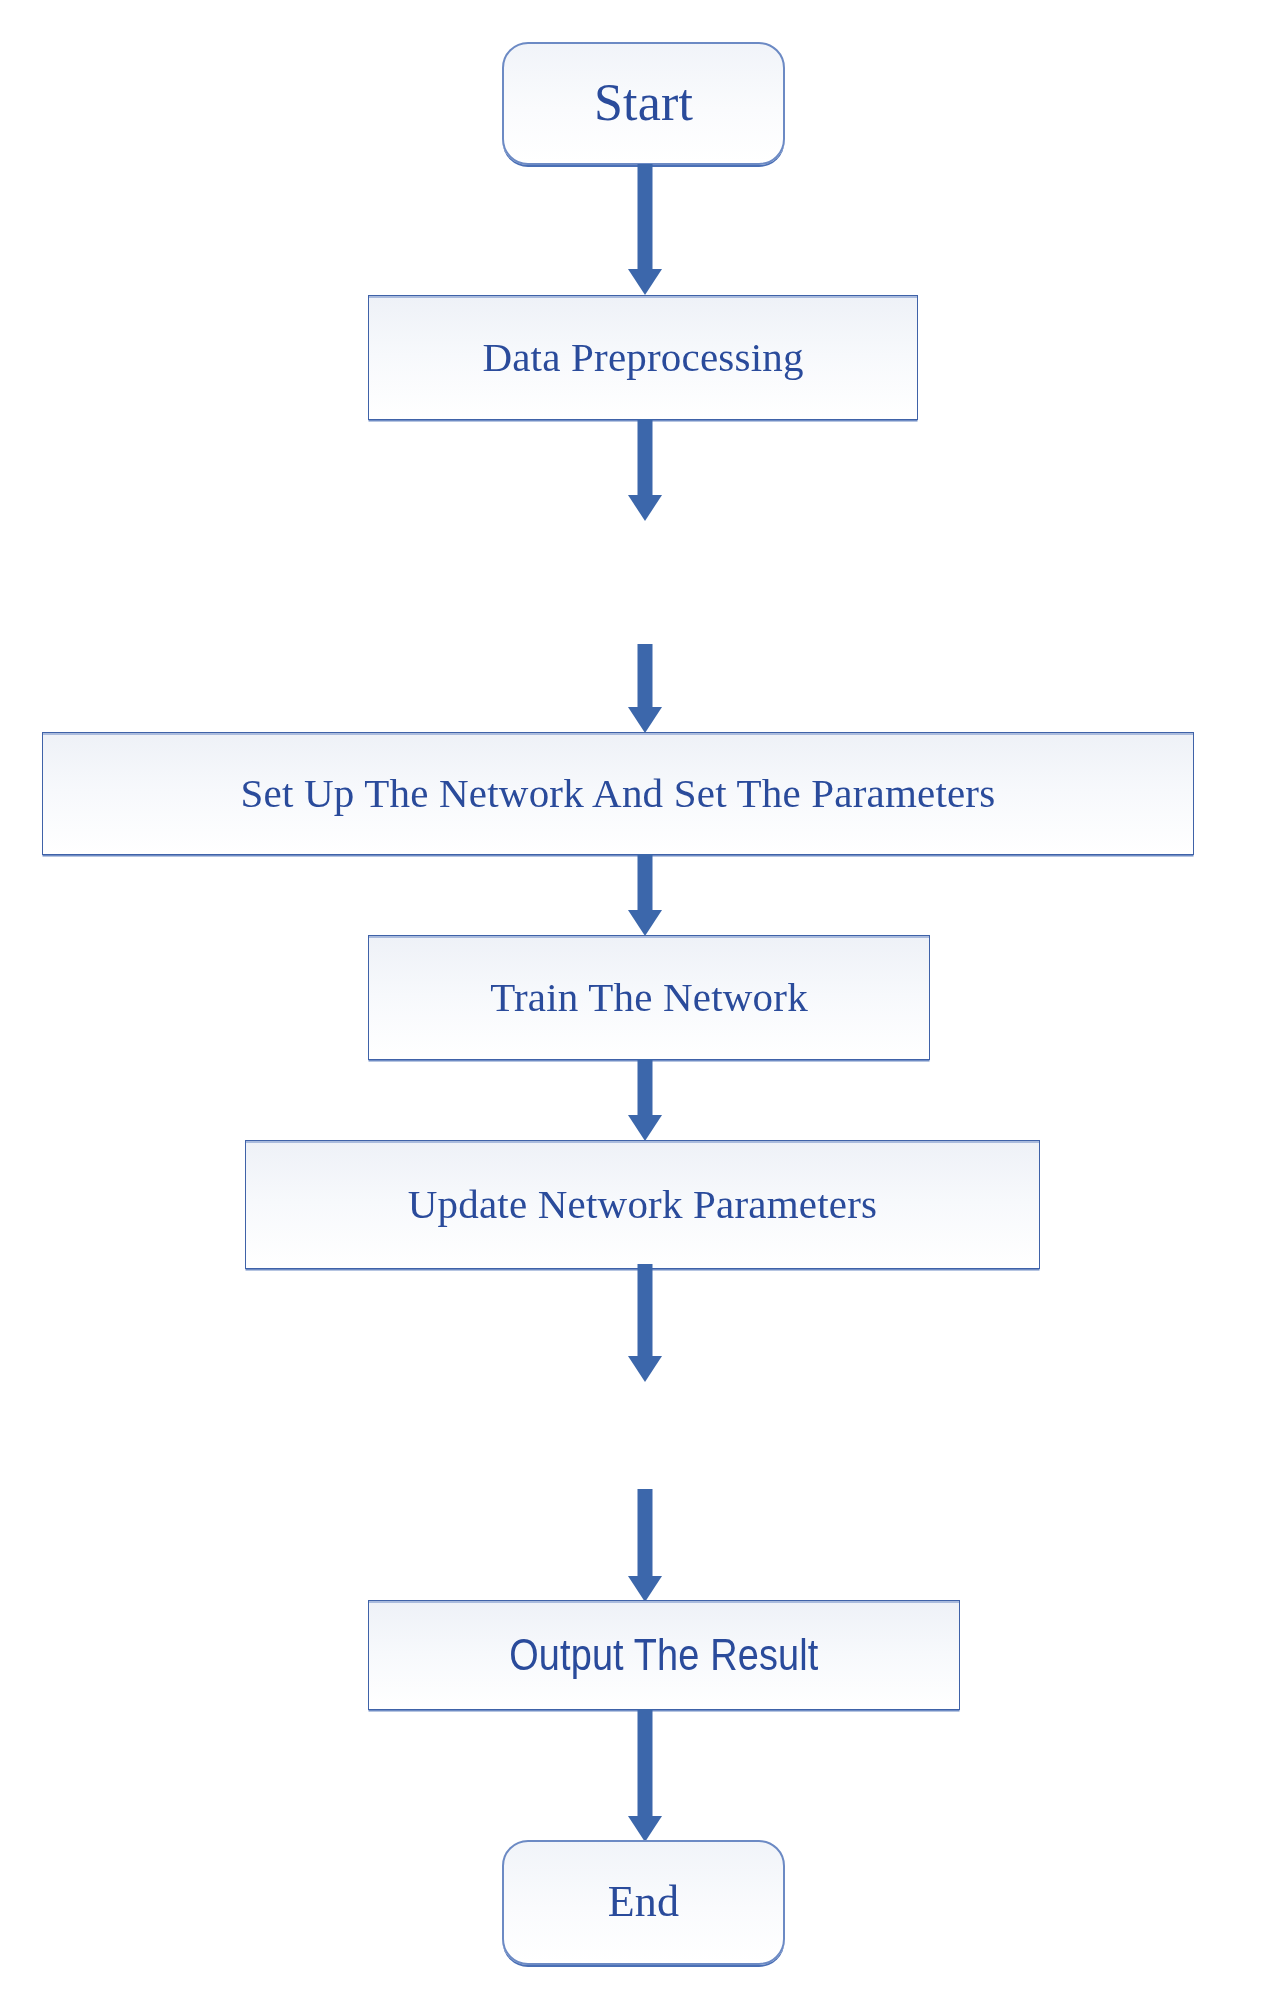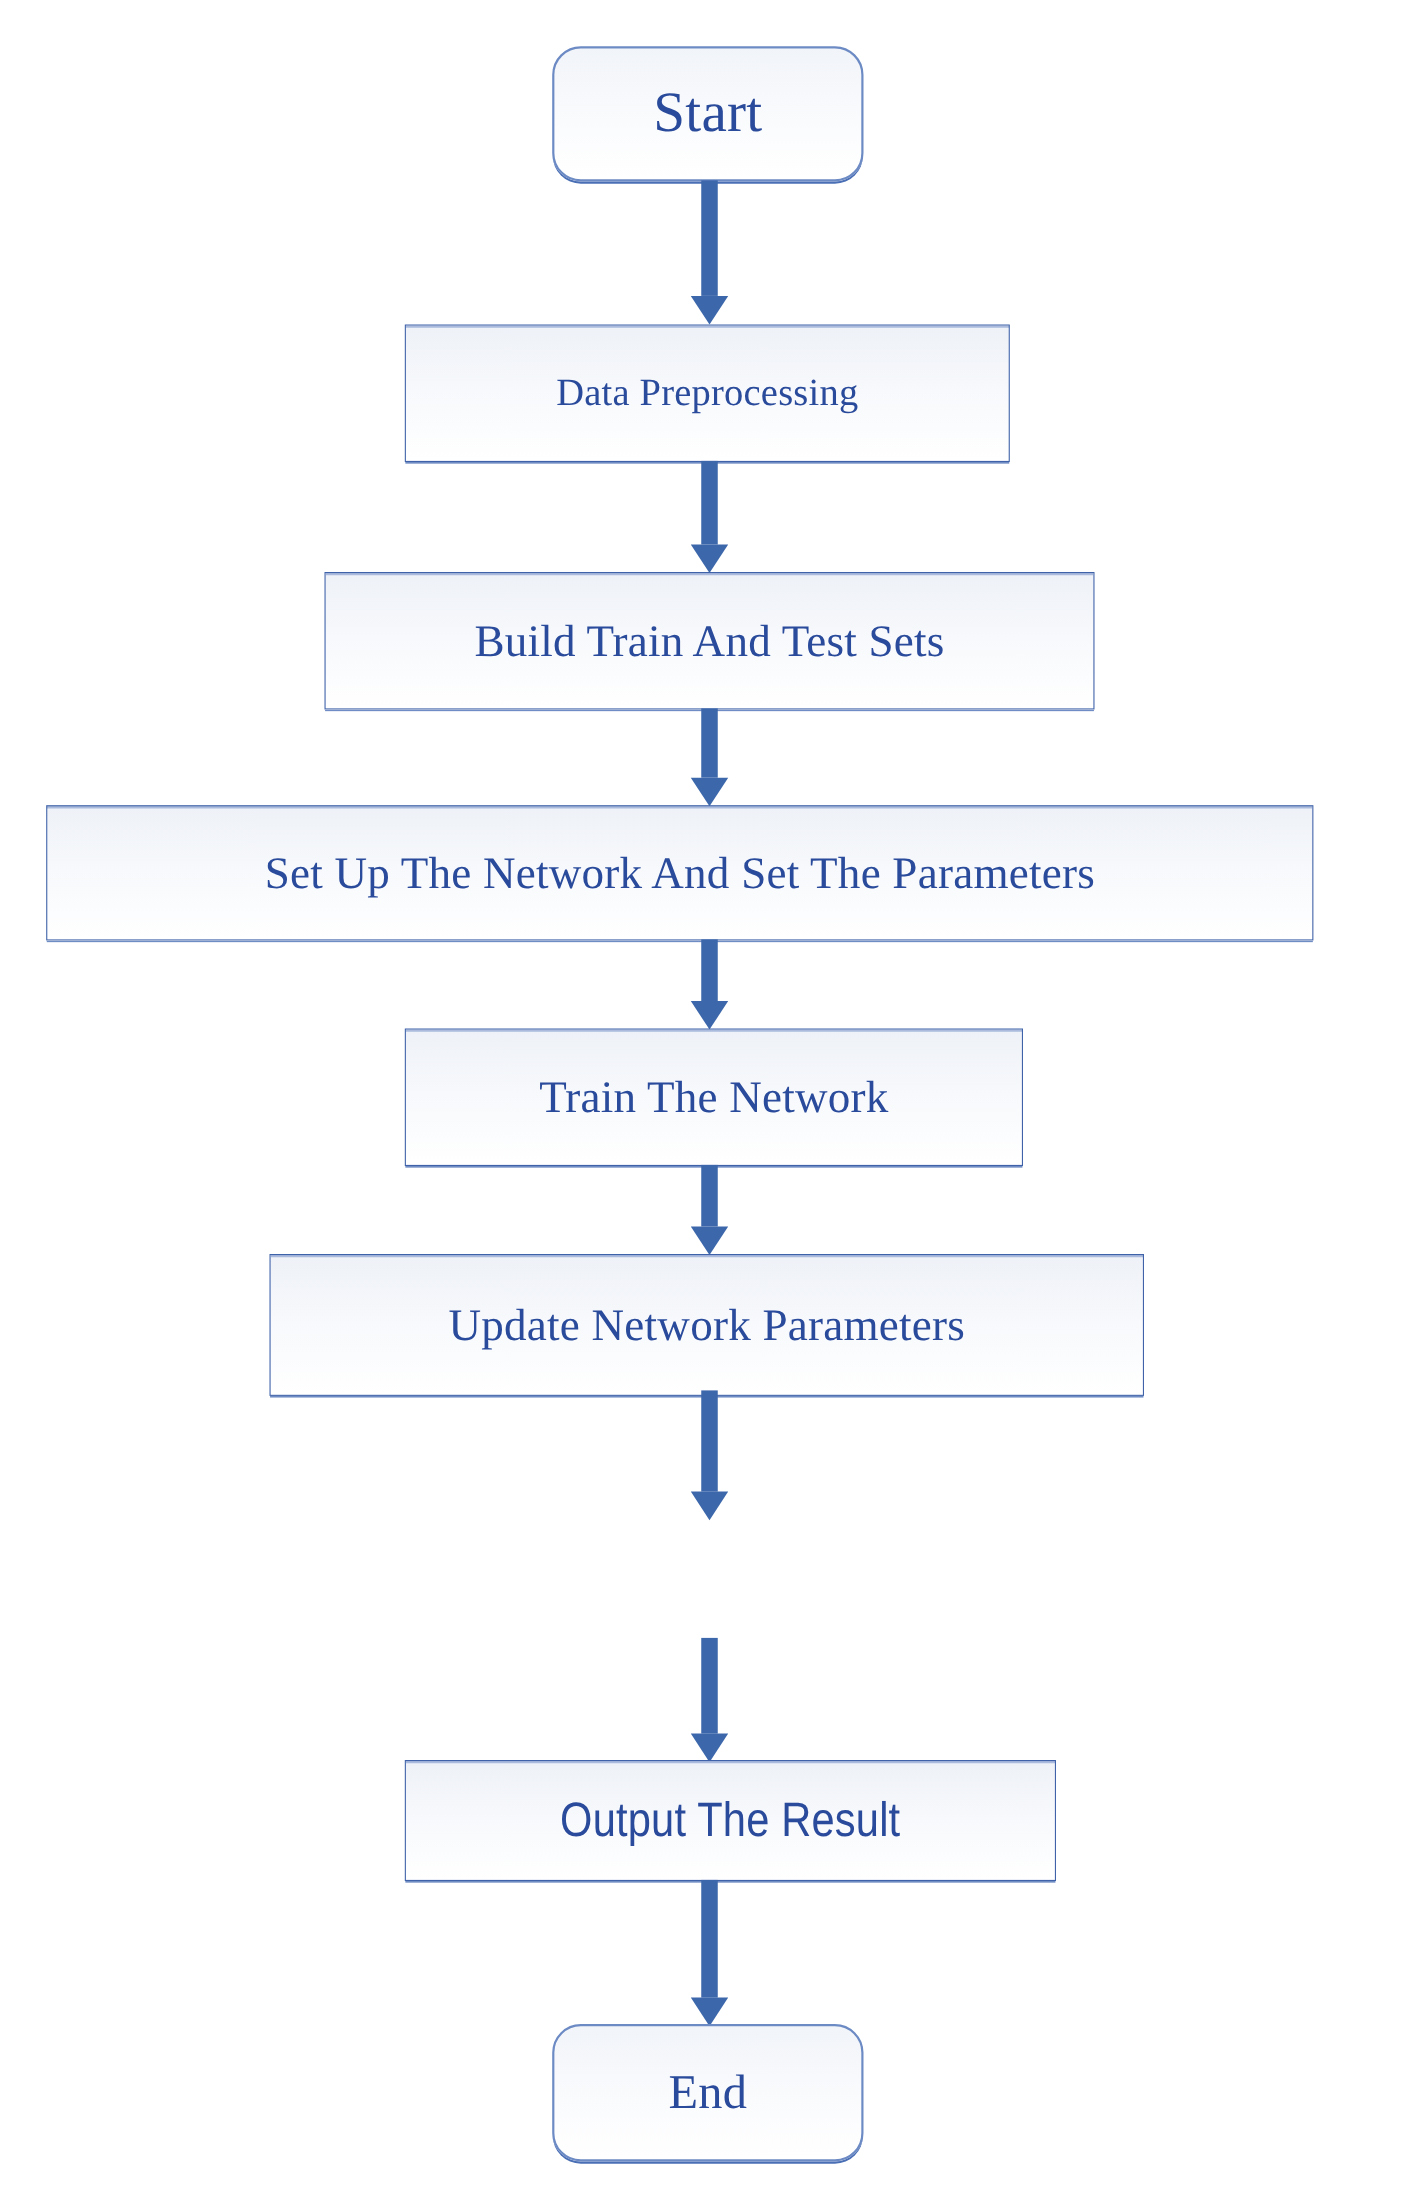--- a/index.html
+++ b/index.html
@@ -82,32 +82,29 @@
 
   <div class="node terminator" style="left:502px; top:42px; width:283px; height:123px; font-size:52px;">
     <span class="node-label">Start</span>
   </div>
 
   <div class="arrow" style="left:628px; top:164px; width:34px; height:131px;">
     <div class="shaft" style="width:15px; height:105px;"></div>
     <div class="head"></div>
   </div>
 
-  <div class="node process" style="left:368px; top:295px; width:550px; height:125px; font-size:35px;">
+  <div class="node process" style="left:368px; top:295px; width:550px; height:125px; font-size:41px;">
     <span class="node-label">Data Preprocessing</span>
   </div>
 
   <div class="arrow" style="left:628px; top:419px; width:34px; height:102px;">
     <div class="shaft" style="width:15px; height:76px;"></div>
     <div class="head"></div>
   </div>
 
-  <div class="node process" style="left:295px; top:520px; width:700px; height:125px; font-size:41px;">
-    <span class="node-label">Build Train And Test Sets</span>
-  </div>
 
   <div class="arrow" style="left:628px; top:644px; width:34px; height:89px;">
     <div class="shaft" style="width:15px; height:63px;"></div>
     <div class="head"></div>
   </div>
 
   <div class="node process" style="left:42px; top:732px; width:1152px; height:123px; font-size:41px;">
     <span class="node-label">Set Up The Network And Set The Parameters</span>
   </div>
 

